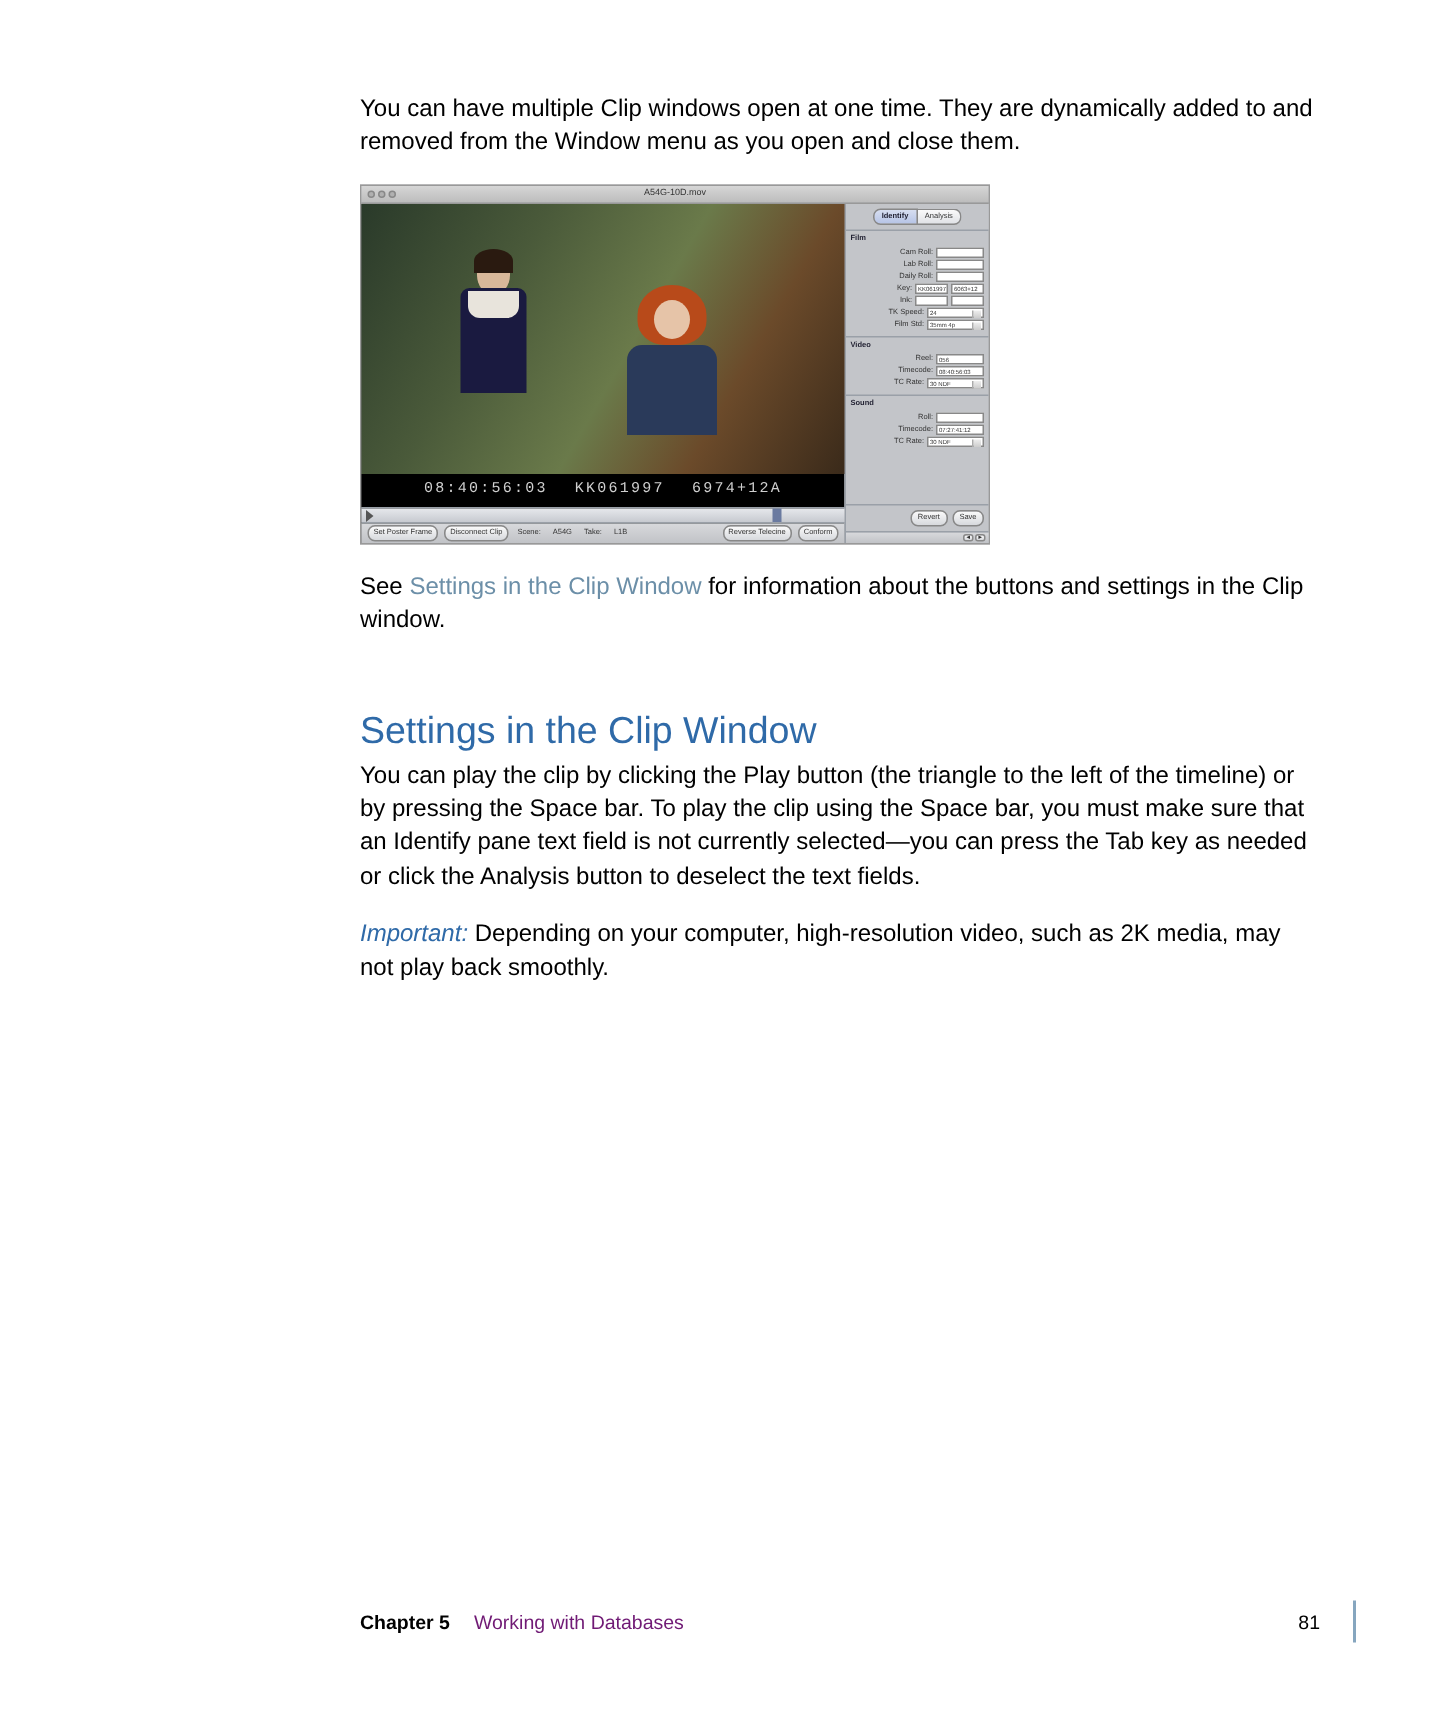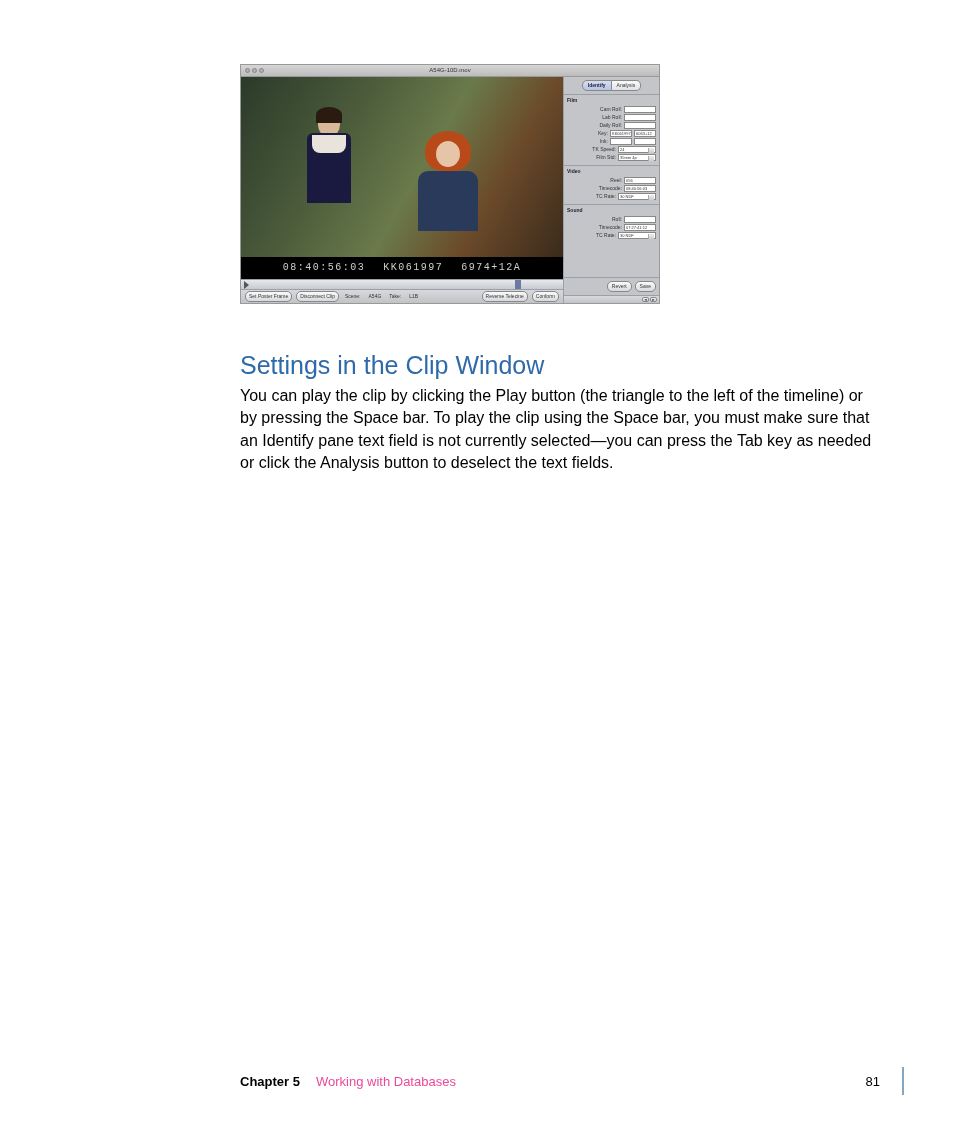--- a/index.html
+++ b/index.html
@@ -202,36 +202,37 @@
     position: absolute;
     left: 240px;
     bottom: 54px;
     width: 640px;
     display: flex;
     align-items: center;
     font-size: 13px;
     justify-content: space-between;
   }
   .footer .chap { font-weight: 700; margin-right: 16px; }
-  .footer .title { color: #ec4899; }
+  .footer .title { color: #701a75; }
   .footer .pagenum { margin-left: auto; font-weight: 400; }
   .footer .bar {
     position: absolute;
     right: -24px;
     top: -6px;
     width: 2px;
     height: 28px;
     background: #86a6bf;
   }
 </style>
 </head>
 <body>
 
 <div class="content">
 
+  <p class="para">You can have multiple Clip windows open at one time. They are dynamically added to and removed from the Window menu as you open and close them.</p>
 
   <div class="screenshot">
     <div class="ss-titlebar">
       <div class="dots">
           <span></span>
           <span></span>
           <span></span>
         </div>
       <span>A54G-10D.mov</span>
     </div>
@@ -343,25 +344,31 @@
           <span class="btn">Save</span>
         </div>
         <div class="ss-right-scroll">
           <span>◄</span>
           <span>►</span>
         </div>
       </div>
     </div>
   </div>
 
+  <p class="para">
+    <span>See </span><span class="link">Settings in the Clip Window</span><span> for information about the buttons and settings in the Clip window.</span>
+  </p>
 
   <h2 class="section">Settings in the Clip Window</h2>
 
   <p class="para">You can play the clip by clicking the Play button (the triangle to the left of the timeline) or by pressing the Space bar. To play the clip using the Space bar, you must make sure that an Identify pane text field is not currently selected—you can press the Tab key as needed or click the Analysis button to deselect the text fields.</p>
 
+  <p class="para">
+    <span class="important">Important:  </span><span>Depending on your computer, high-resolution video, such as 2K media, may not play back smoothly.</span>
+  </p>
 
 </div>
 
 <div class="footer">
   <span class="chap">Chapter 5</span>
   <span class="title">Working with Databases</span>
   <span class="pagenum">81</span>
   <div class="bar"></div>
 </div>
 

